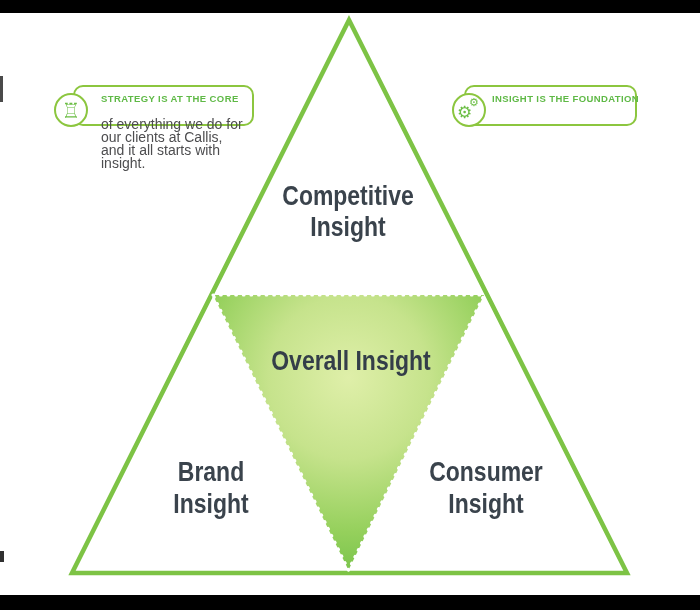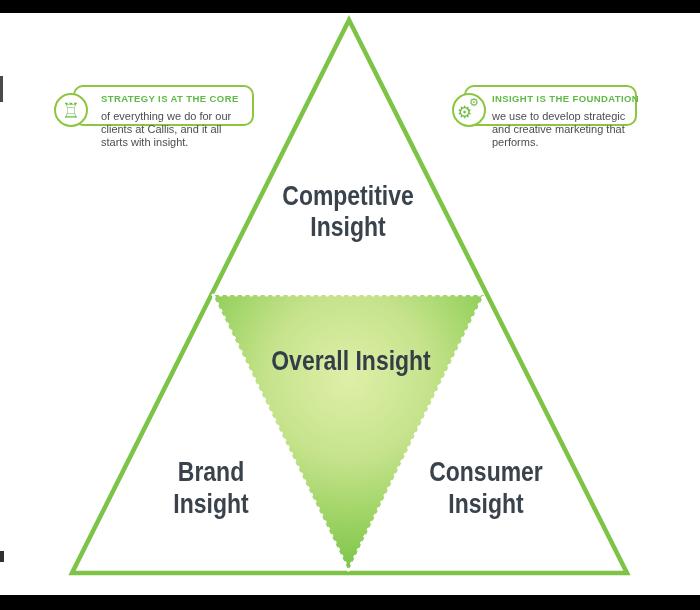--- a/index.html
+++ b/index.html
@@ -41,21 +41,21 @@
     box-sizing:border-box;height:41px;
     padding:6px 8px 4px 26px;
   }
   .callout-left{left:73px;top:85px;width:181px;}
   .callout-right{left:464px;top:85px;width:173px;}
   .callout-heading{
     color:#5fb946;font-weight:bold;font-size:9.5px;letter-spacing:0.4px;
     line-height:11px;white-space:nowrap;
   }
   .callout-body{
-    color:#4d4d4f;font-size:11px;line-height:13px;margin-top:6px;
+    color:#4d4d4f;font-size:14px;line-height:13px;margin-top:14px;
   }
 
   
   .icon-circle{
     width:34px;height:34px;border-radius:50%;
     border:2px solid #8cc63f;background:#ffffff;
     display:flex;align-items:center;justify-content:center;
     box-sizing:border-box;
   }
   .icon-circle-left{left:54px;top:93px;}
@@ -114,20 +114,19 @@
 <div class="abs callout callout-left">
   <div class="callout-heading">STRATEGY IS AT THE CORE</div>
   <div class="callout-body">of everything we do for our clients at Callis, and it all starts with insight.</div>
 </div>
 <div class="abs icon-circle icon-circle-left">
   <span class="glyph rook">♖</span>
 </div>
 
 <div class="abs callout callout-right">
   <div class="callout-heading">INSIGHT IS THE FOUNDATION</div>
-  <div class="callout-body">we use to develop strategic and creative marketing that performs.</div>
 </div>
 <div class="abs icon-circle icon-circle-right">
   <span class="gear-wrap">
     <span class="glyph gear-large">⚙</span>
     <span class="glyph gear-small">⚙</span>
   </span>
 </div>
 
 </body></html>

